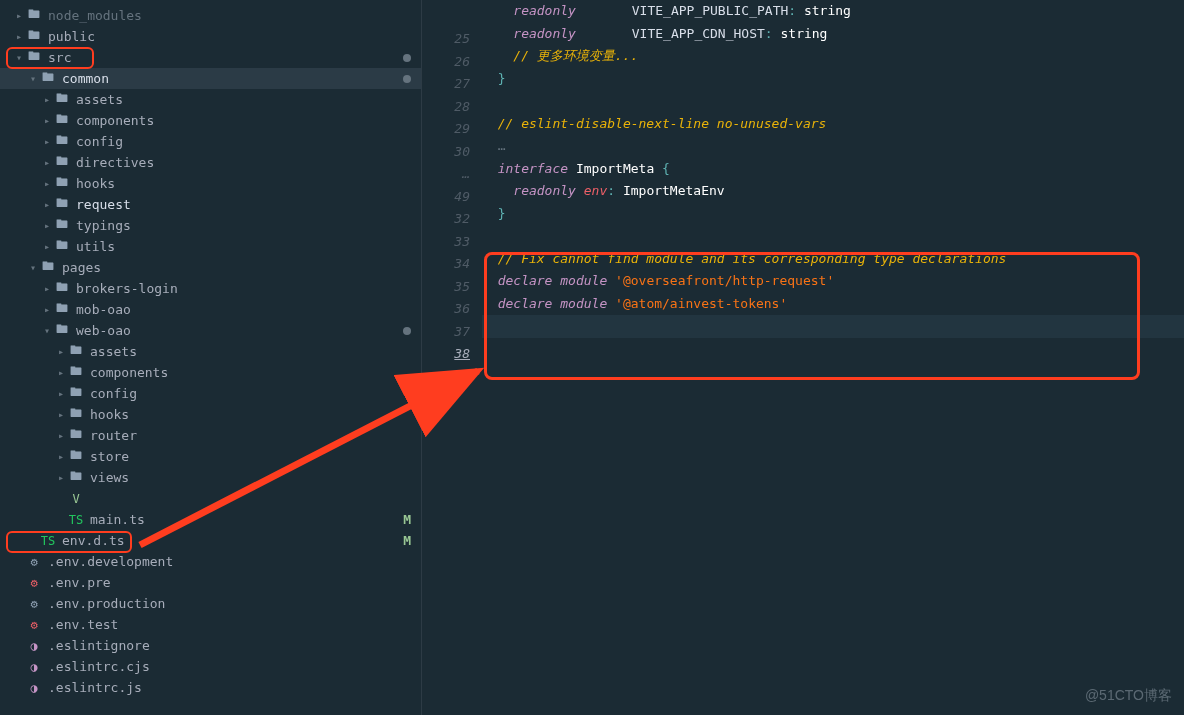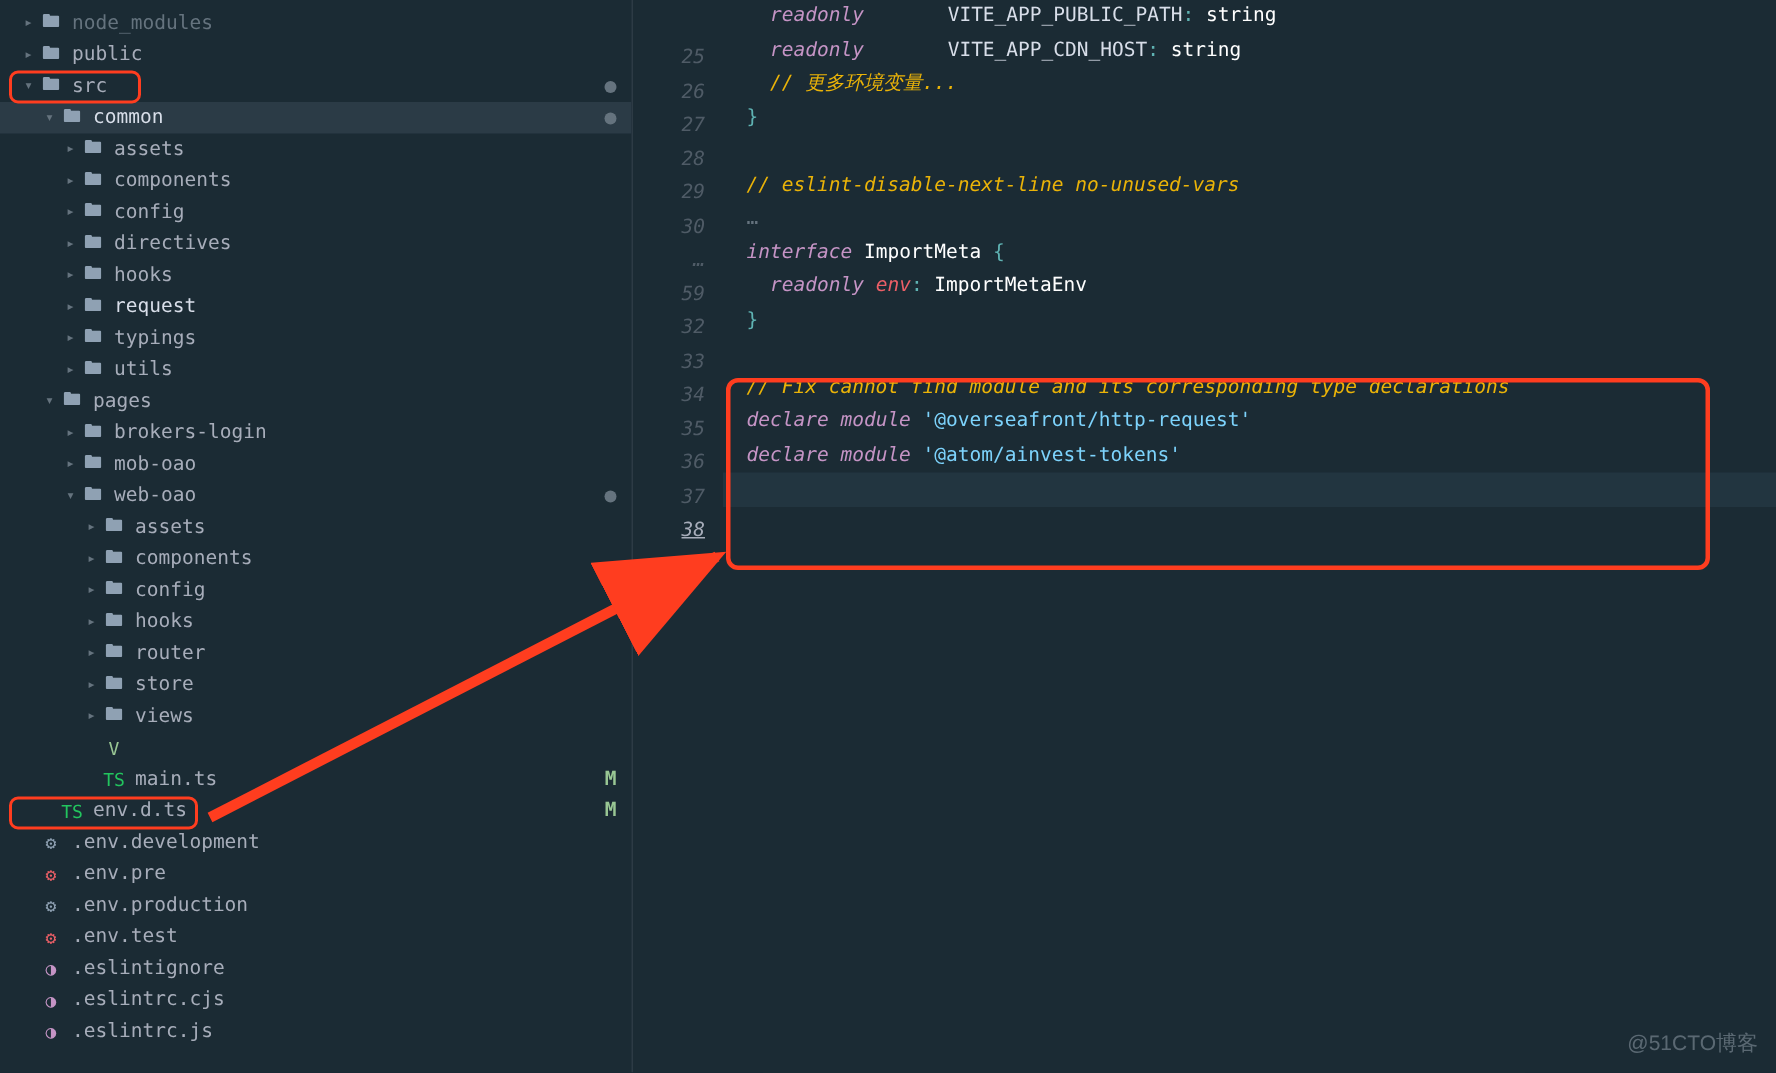--- a/index.html
+++ b/index.html
@@ -27,21 +27,21 @@
   .editor { flex:1; height:100%; background:#1b2b34; position:relative; overflow:hidden; }
   .gutter { position:absolute; left:0; top:16px; width:58px; text-align:right; color:#4f5b66; font-size:13px; line-height:22.5px; padding-top:0;margin-top:12px; }
   .gutter .ln { padding-right:10px; height:22.5px; font-style:italic; }
   .gutter .ln.cur { color:#a7adba;text-decoration:underline; }
   .codearea { position:absolute; left:60px; right:0; top:0; bottom:0; line-height:22.5px; white-space:pre; }
   .codeline { height:22.5px; }
   .codeline.cur { background:#223540; }
   .kw { color:#c594c5; font-style:italic; }
   .type { color:#ffffff; }
   .ident { color:#d8dee9;margin-left:48px; }
-  .str { color:#7dd3fc; }
+  .str { color:#f97316; }
   .cmt { color:#eab308; font-style:italic; }
   .punct { color:#5fb3b3; }
   .op { color:#5fb3b3; }
   .attr { color:#ec5f67; font-style:italic;}
   .fold { color:#65737e; }
 
   .code-hl { position:absolute; border:3px solid #ff3d1f; border-radius:8px; pointer-events:none; }
 
   
   .arrow-svg { position:absolute; pointer-events:none; }
@@ -273,21 +273,21 @@
 
   <div class="editor">
     <div class="gutter" id="gutter">
         <div class="ln">25</div>
         <div class="ln">26</div>
         <div class="ln">27</div>
         <div class="ln">28</div>
         <div class="ln">29</div>
         <div class="ln">30</div>
         <div class="ln" style="height: 22.5px;">…</div>
-        <div class="ln">59</div>
+        <div class="ln">49</div>
         <div class="ln">32</div>
         <div class="ln">33</div>
         <div class="ln">34</div>
         <div class="ln">35</div>
         <div class="ln">36</div>
         <div class="ln">37</div>
         <div class="ln cur">38</div>
       </div>
     <div class="codearea" id="code"><div class="codeline"><span>    </span><span class="kw">readonly</span><span> </span><span class="ident">VITE_APP_PUBLIC_PATH</span><span class="op">:</span><span> </span><span class="type">string</span></div><div class="codeline"><span>    </span><span class="kw">readonly</span><span> </span><span class="ident">VITE_APP_CDN_HOST</span><span class="op">:</span><span> </span><span class="type">string</span></div><div class="codeline"><span>    </span><span class="cmt">// 更多环境变量...</span></div><div class="codeline"><span>  </span><span class="punct">}</span></div><div class="codeline"><span></span></div><div class="codeline"><span>  </span><span class="cmt">// eslint-disable-next-line no-unused-vars</span></div><div class="codeline"><span class="fold">  …</span></div><div class="codeline"><span>  </span><span class="kw">interface</span><span> </span><span class="type">ImportMeta</span><span> </span><span class="punct">{</span></div><div class="codeline"><span>    </span><span class="kw">readonly</span><span> </span><span class="attr">env</span><span class="op">:</span><span> </span><span class="type">ImportMetaEnv</span></div><div class="codeline"><span>  </span><span class="punct">}</span></div><div class="codeline"><span></span></div><div class="codeline"><span>  </span><span class="cmt">// Fix cannot find module and its corresponding type declarations</span></div><div class="codeline"><span>  </span><span class="kw">declare</span><span> </span><span class="kw">module</span><span> </span><span class="str">'@overseafront/http-request'</span></div><div class="codeline"><span>  </span><span class="kw">declare</span><span> </span><span class="kw">module</span><span> </span><span class="str">'@atom/ainvest-tokens'</span></div><div class="codeline cur"><span></span></div></div>
     <div class="code-hl" id="code-hl" style="top: 252px; left: 62px; width: 656px; height: 128px;"></div>

